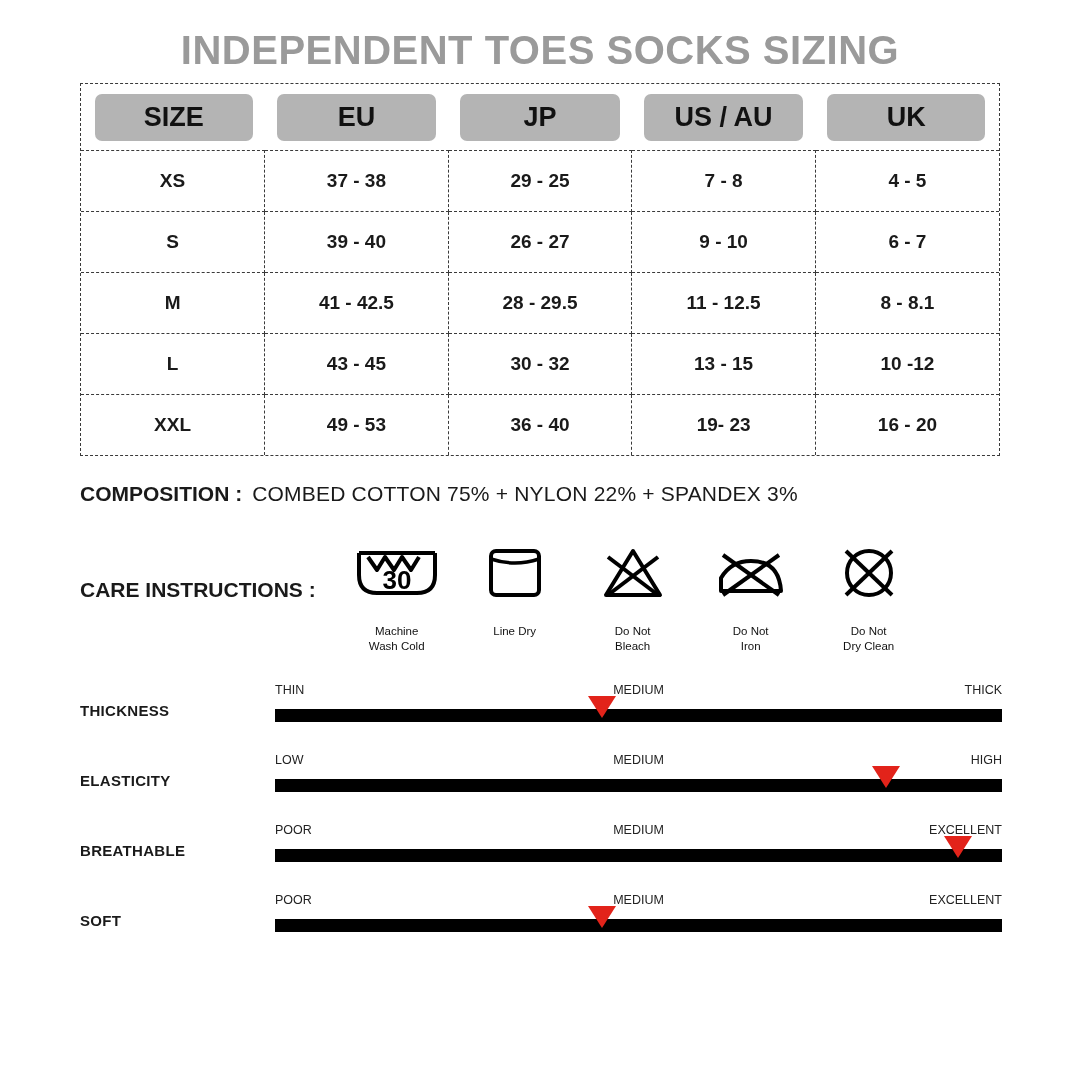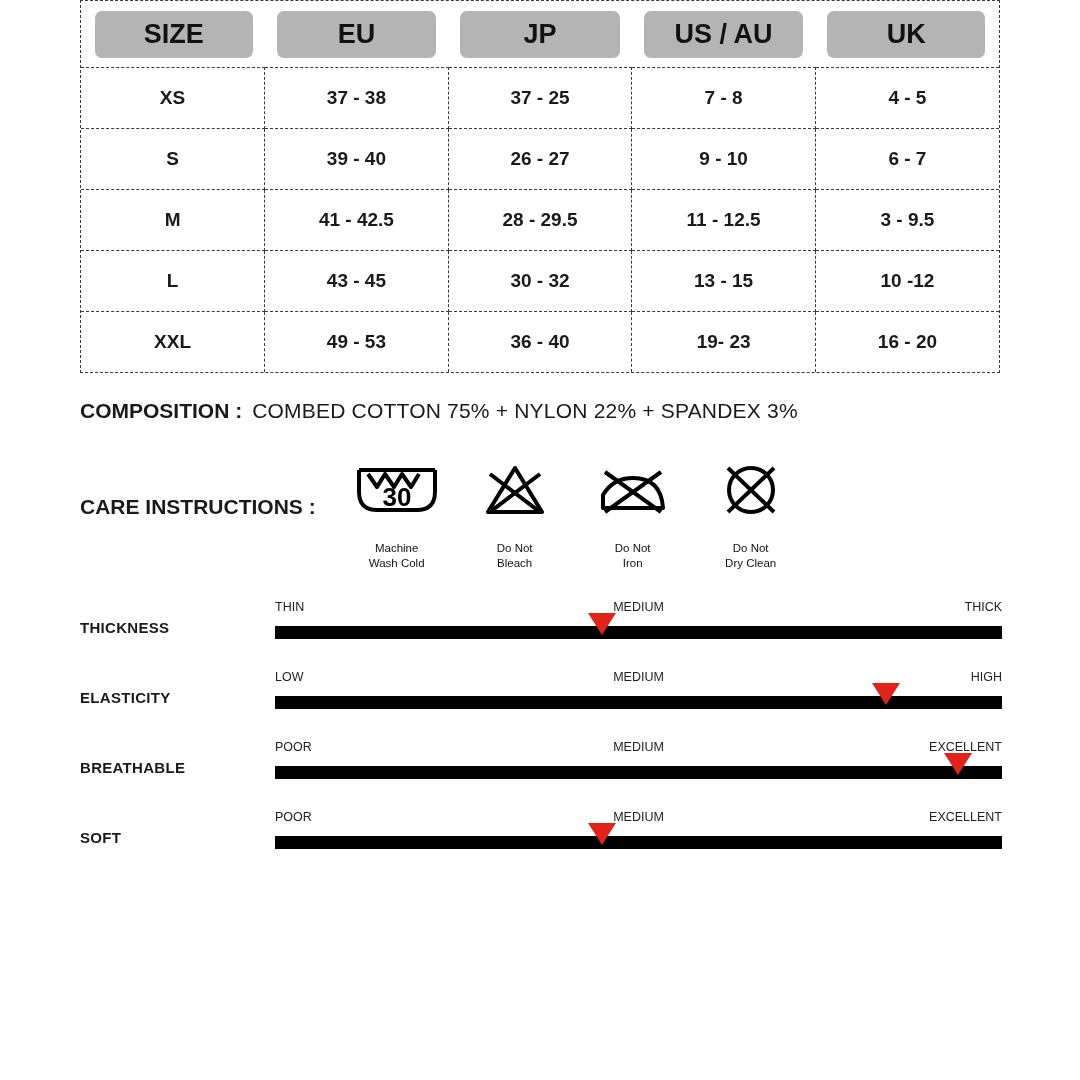--- a/index.html
+++ b/index.html
@@ -176,20 +176,21 @@
     border-right: 14px solid transparent;
     border-top: 22px solid #e2231a;
     transform: translateX(-14px);
   }
 </style>
 </head>
 <body>
 
 <div>
 
+  <div class="title">INDEPENDENT TOES SOCKS SIZING</div>
 
   <div class="table-wrap">
     <table class="sizes">
       <tbody>
           <tr class="header-row">
         <td>
               <div class="hdr-cell">SIZE</div>
             </td>
         <td>
               <div class="hdr-cell">EU</div>
@@ -200,37 +201,37 @@
         <td>
               <div class="hdr-cell">US / AU</div>
             </td>
         <td>
               <div class="hdr-cell">UK</div>
             </td>
       </tr>
       <tr>
         <td>XS</td>
         <td>37 - 38</td>
-        <td>37 - 25</td>
+        <td>29 - 25</td>
         <td>7 - 8</td>
         <td>4 - 5</td>
       </tr>
       <tr>
         <td>S</td>
         <td>39 - 40</td>
         <td>26 - 27</td>
         <td>9 - 10</td>
         <td>6 - 7</td>
       </tr>
       <tr>
         <td>M</td>
         <td>41 - 42.5</td>
         <td>28 - 29.5</td>
         <td>11 - 12.5</td>
-        <td>3 - 9.5</td>
+        <td>8 - 8.1</td>
       </tr>
       <tr>
         <td>L</td>
         <td>43 - 45</td>
         <td>30 - 32</td>
         <td>13 - 15</td>
         <td>10 -12</td>
       </tr>
       <tr>
         <td>XXL</td>
@@ -259,20 +260,29 @@
           <svg width="92" height="56" viewBox="0 0 92 56">
             <path d="M8 8 L8 30 Q8 48 26 48 L66 48 Q84 48 84 30 L84 8" fill="none" stroke="#000" stroke-width="4"></path>
             <path d="M8 8 L84 8" fill="none" stroke="#000" stroke-width="4"></path>
             <path d="M17 12 L26 25 L34 12 L43 25 L51 12 L60 25 L68 12" fill="none" stroke="#000" stroke-width="4" stroke-linejoin="round"></path>
             <text x="46" y="44" font-family="'Liberation Sans', sans-serif" font-size="26" font-weight="bold" text-anchor="middle" fill="#000">30</text>
           </svg>
         </div>
         <div class="cap">Machine<br>Wash Cold</div>
       </div>
 
+      <div class="care-item">
+        <div class="glyph">
+          <svg width="60" height="56" viewBox="0 0 60 56">
+            <rect x="6" y="6" width="48" height="44" rx="5" ry="5" fill="none" stroke="#000" stroke-width="4"></rect>
+            <path d="M6 14 Q30 22 54 14" fill="none" stroke="#000" stroke-width="3.5"></path>
+          </svg>
+        </div>
+        <div class="cap">Line Dry</div>
+      </div>
 
       <div class="care-item">
         <div class="glyph">
           <svg width="70" height="56" viewBox="0 0 70 56">
             <path d="M35 6 L62 50 L8 50 Z" fill="none" stroke="#000" stroke-width="4" stroke-linejoin="round"></path>
             <path d="M10 12 L60 50" fill="none" stroke="#000" stroke-width="4"></path>
             <path d="M60 12 L10 50" fill="none" stroke="#000" stroke-width="4"></path>
           </svg>
         </div>
         <div class="cap">Do Not<br>Bleach</div>

